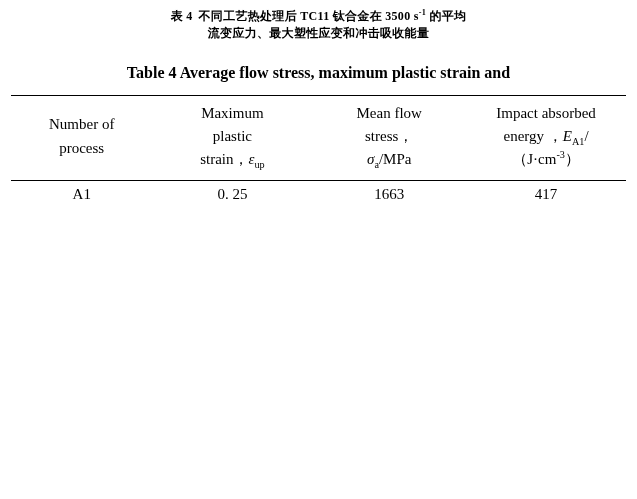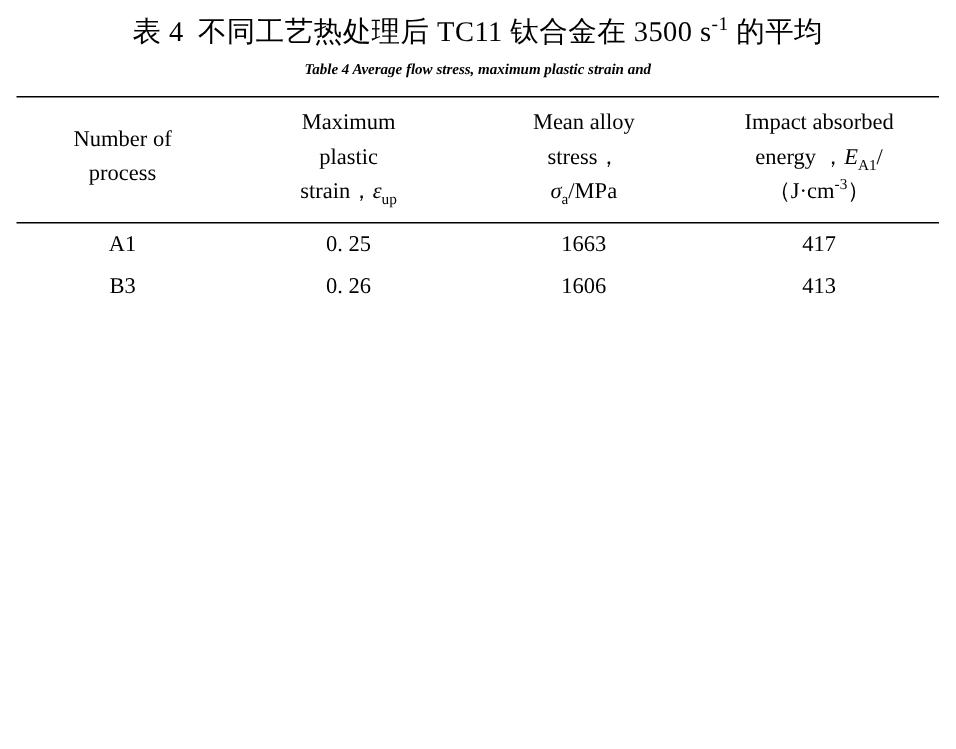--- a/index.html
+++ b/index.html
@@ -15,38 +15,37 @@
     overflow: hidden;
   }
   .page {
     width: 637px;
     height: 499px;
     box-sizing: border-box;
     padding: 8px 10px 0 10px;
   }
   .caption-cn {
     text-align: center;
-    font-weight: normal;
-    font-size: 19px;
+    font-weight: bold;
+    font-size: 12px;
     line-height: 1.45;
     letter-spacing: 0.3px;
   }
   .caption-cn .line1 {
     display: block;
   }
   .caption-cn .line2 {
     display: block;
   }
   .caption-en {
     text-align: center;
     font-weight: bold;
-    font-size: 10px;
+    font-size: 16px;
     line-height: 1.5;
-    margin-top: 3px;
-    font-style: italic;
+    margin-top: 18px;
   }
   .caption-en .ln {
     display: block;
   }
   sup {
     font-size: 0.68em;
     vertical-align: super;
     line-height: 0;
   }
   sub {
@@ -89,20 +88,21 @@
   .hdr-line { display: block; }
   .italic { font-style: italic; }
 </style>
 </head>
 <body>
 
 <div class="page">
 
   <div class="caption-cn">
     <span class="line1"><span>表 4</span><span class="sp"></span><span>不同工艺热处理后 TC11 钛合金在 3500 s</span><sup>-1</sup><span> 的平均</span></span>
+    <span class="line2">流变应力、最大塑性应变和冲击吸收能量</span>
   </div>
 
   <div class="caption-en">
     <span class="ln">Table 4   Average flow stress, maximum plastic strain and</span>
   </div>
 
   <table class="data">
     <colgroup>
       <col class="col1">
       <col class="col2">
@@ -114,40 +114,34 @@
         <th>
           <span class="hdr-line">Number of</span>
           <span class="hdr-line">process</span>
         </th>
         <th>
           <span class="hdr-line">Maximum</span>
           <span class="hdr-line">plastic</span>
           <span class="hdr-line"><span>strain，</span><span class="italic">ε</span><sub>up</sub></span>
         </th>
         <th>
-          <span class="hdr-line">Mean alloy</span>
+          <span class="hdr-line">Mean flow</span>
           <span class="hdr-line">stress，</span>
           <span class="hdr-line"><span class="italic">σ</span><sub>a</sub><span>/MPa</span></span>
         </th>
         <th>
           <span class="hdr-line">Impact absorbed</span>
           <span class="hdr-line"><span>energy ，</span><span class="italic">E</span><sub>A1</sub><span>/</span></span>
           <span class="hdr-line"><span>（J·cm</span><sup>-3</sup><span>）</span></span>
         </th>
       </tr>
     </thead>
     <tbody>
       <tr class="rule-mid">
         <td>A1</td>
         <td>0. 25</td>
         <td>1663</td>
         <td>417</td>
       </tr>
-      <tr>
-        <td>B3</td>
-        <td>0. 26</td>
-        <td>1606</td>
-        <td>413</td>
-      </tr>
     </tbody>
   </table>
 
 </div>
 
 </body></html>

